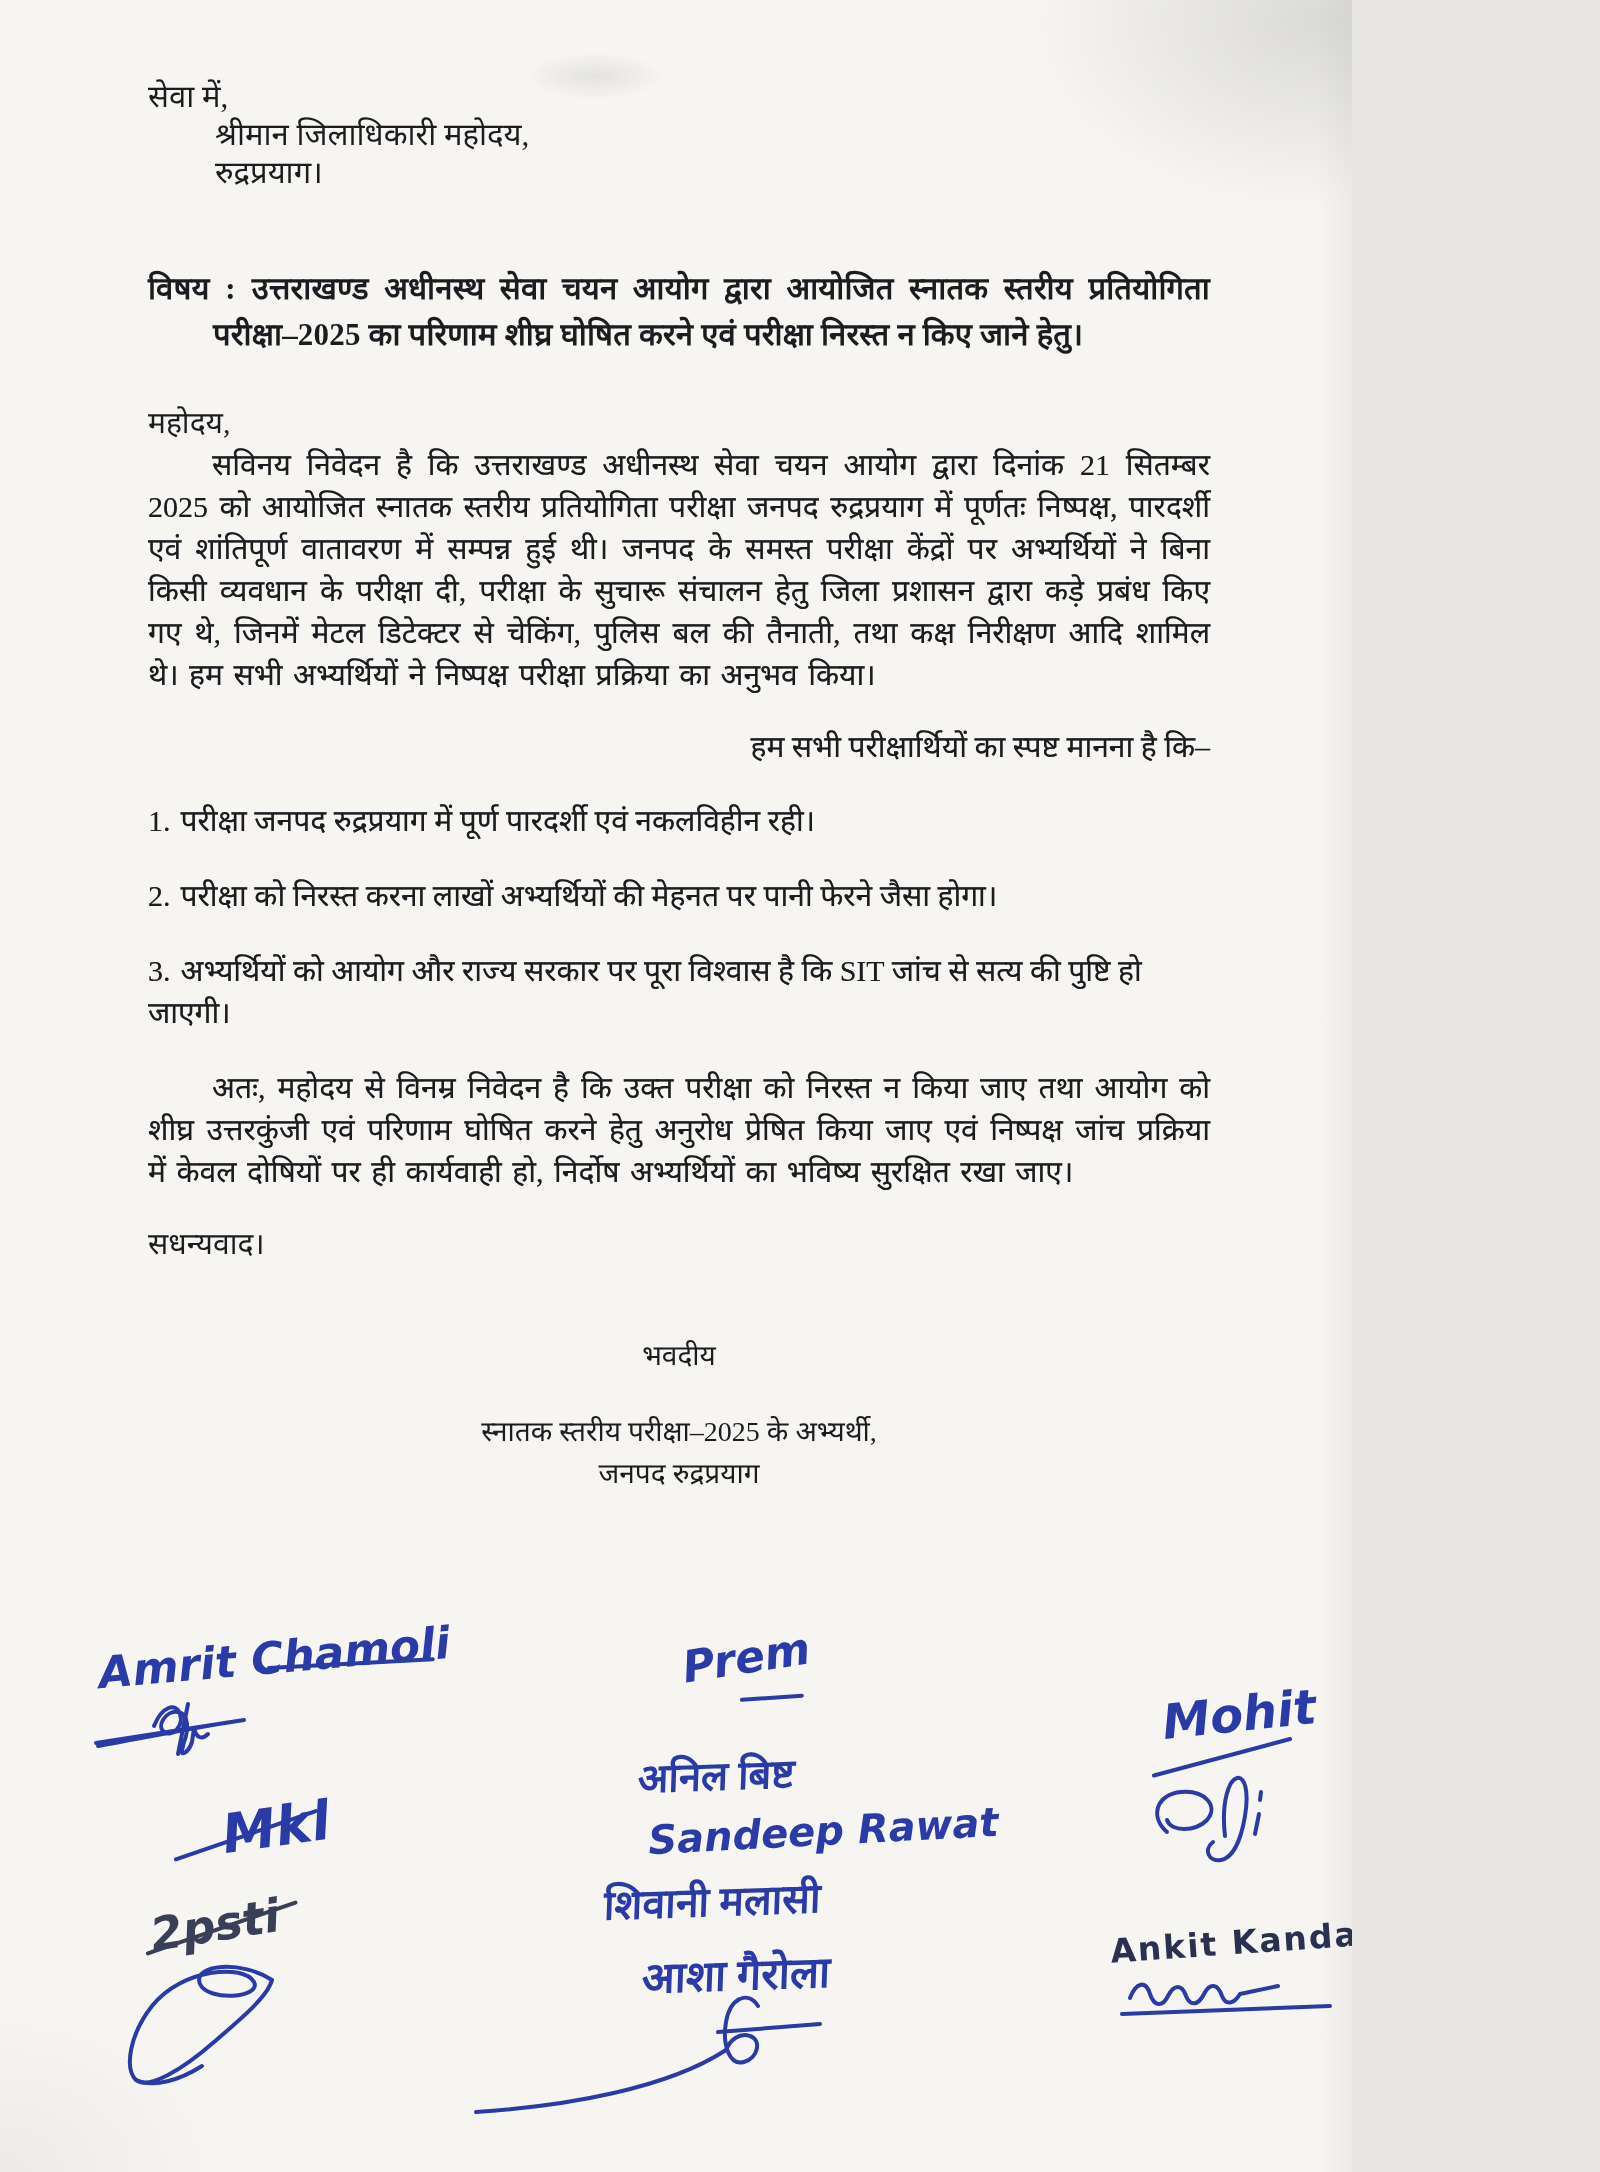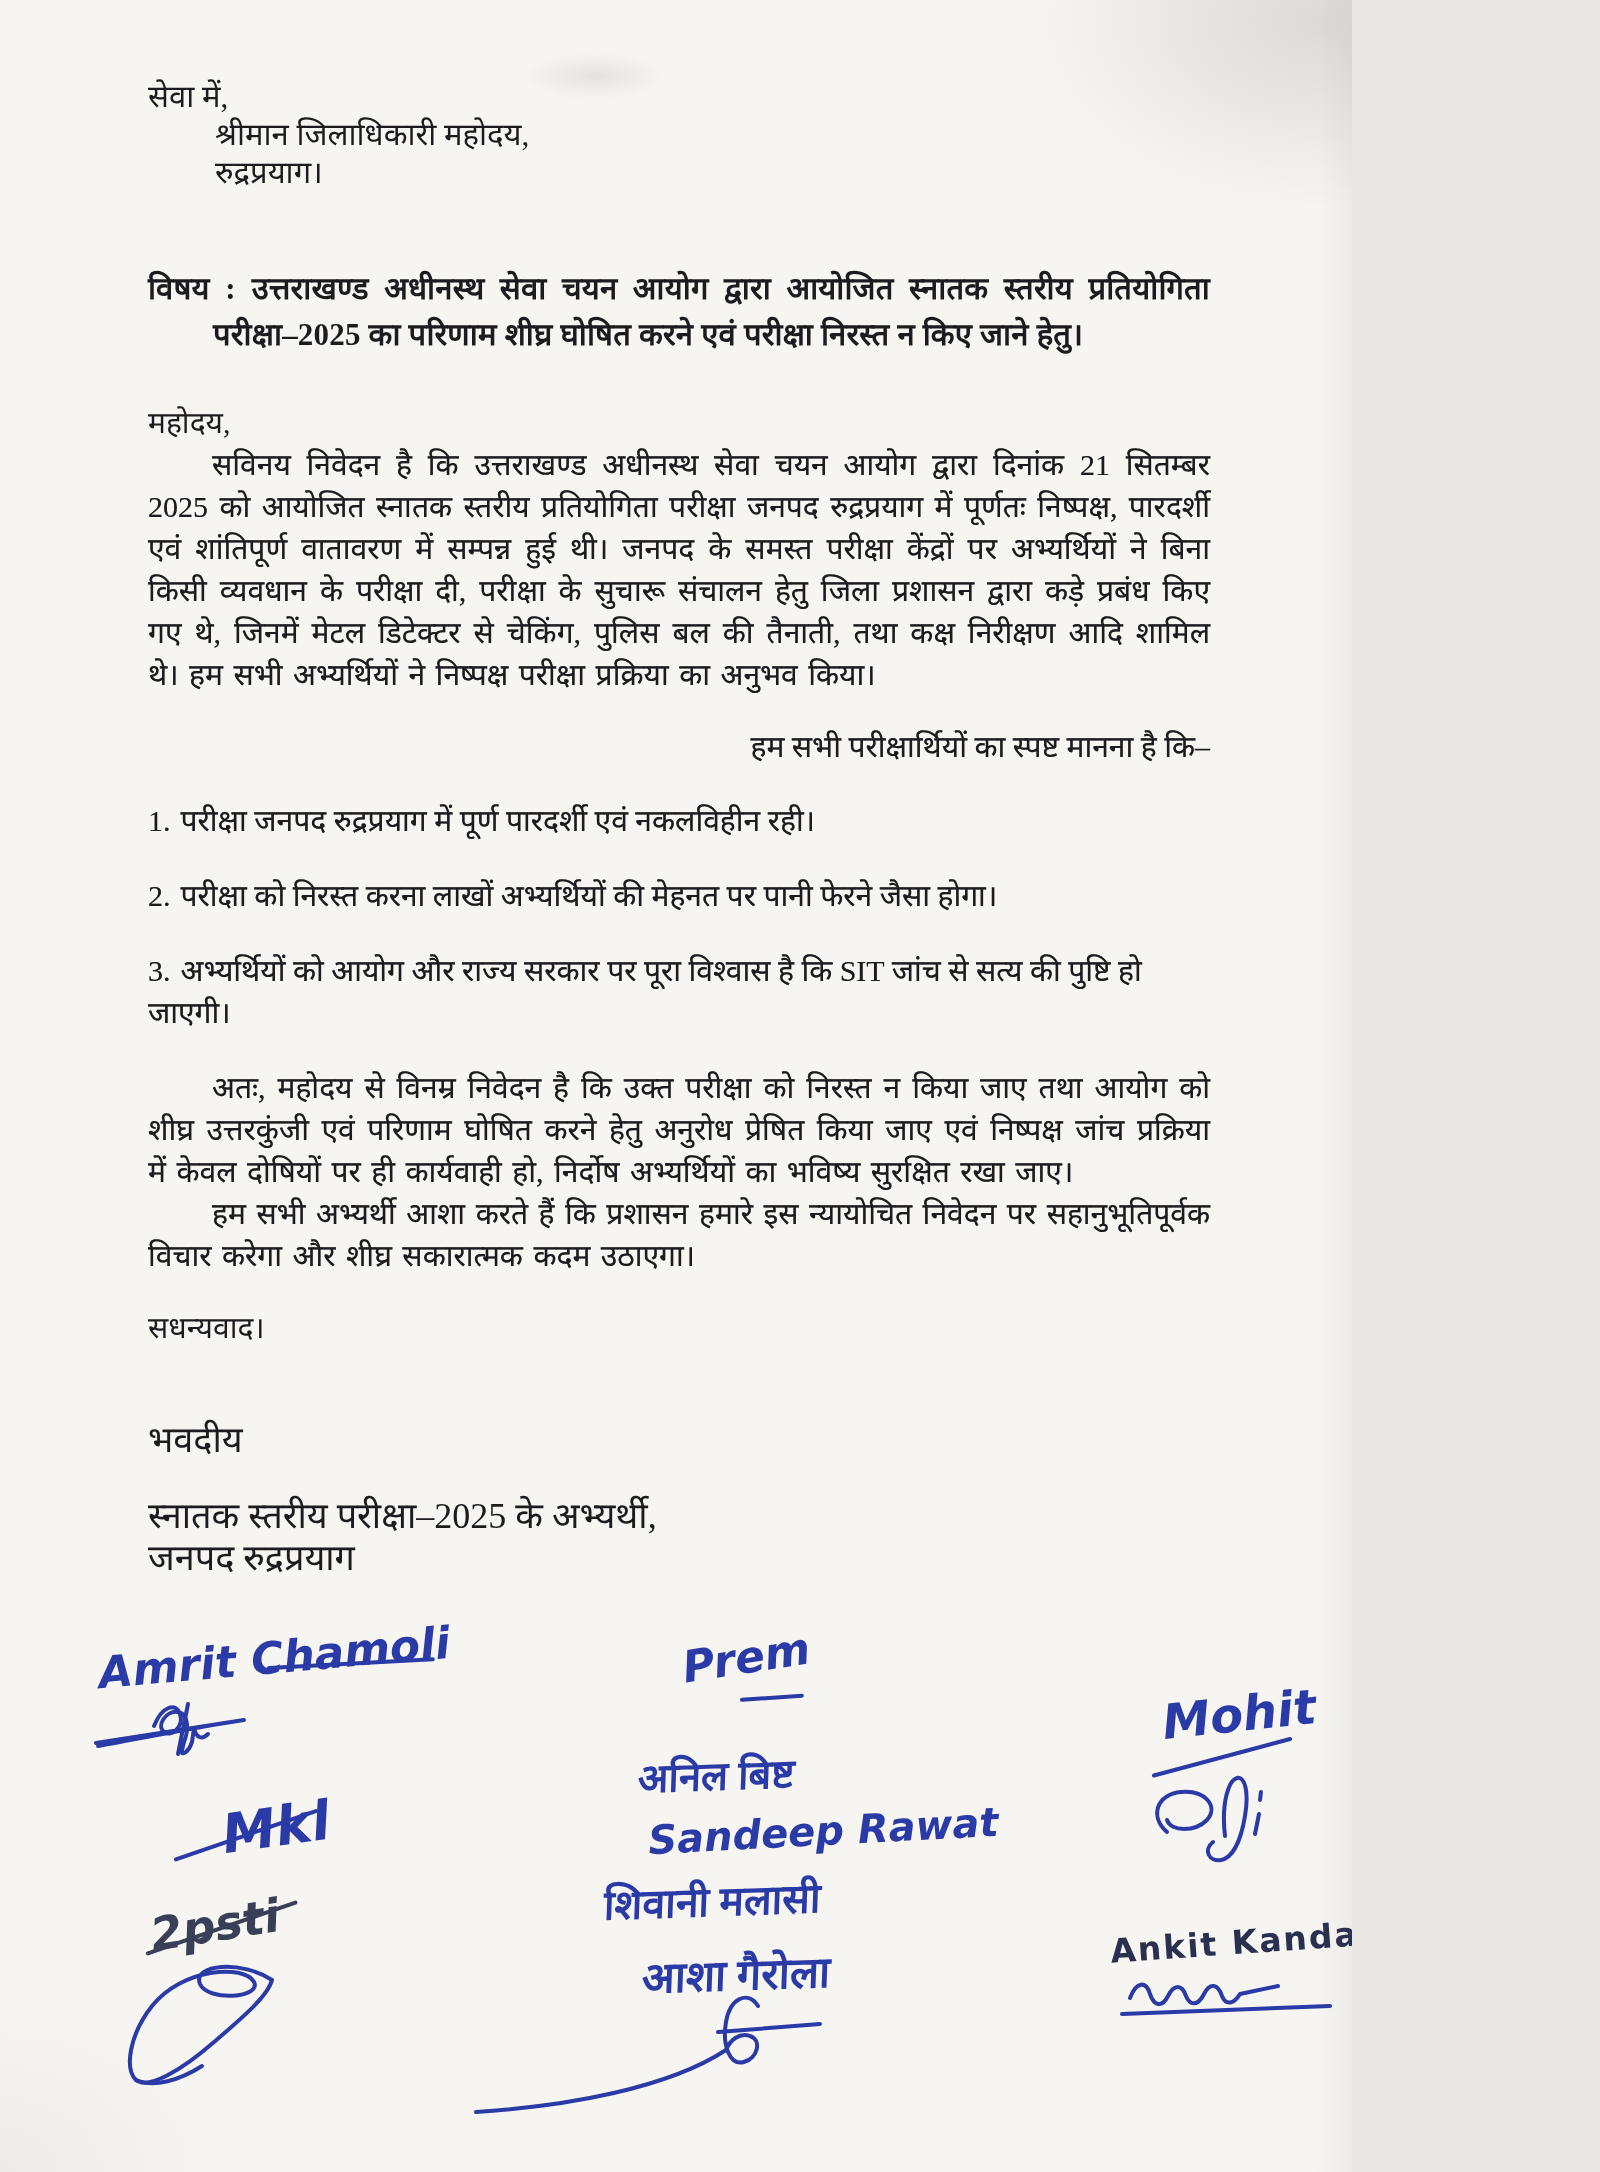--- a/index.html
+++ b/index.html
@@ -51,21 +51,21 @@
     text-shadow:0 0 0.5px rgba(20,20,25,0.55);
   }
   .claims{margin:30px 0 0 0;font-size:30px;line-height:42px;text-shadow:0 0 0.5px rgba(20,20,25,0.55);text-align:right;}
   .points{margin-top:32px;}
   .point{font-size:30px;line-height:42px;margin-bottom:33px;text-shadow:0 0 0.5px rgba(20,20,25,0.55);}
   .point .pnum{margin-right:10px;}
   .closing{margin-top:0px;}
   .closing-block{margin-top:33px;}
   .thanks{margin:30px 0 0 0;font-size:30px;line-height:42px;}
 
-  .signoff{margin-top:70px;text-align:left;font-size:36px;line-height:42px;}
+  .signoff{margin-top:70px;text-align:center;font-size:28px;line-height:42px;}
   .signoff .bhavdiya{margin-bottom:34px;}
 
   
   .sig{position:absolute;white-space:nowrap;pointer-events:none;}
   .sig-cursive{
     font-family:"DejaVu Sans",sans-serif;
     font-style:italic;font-weight:600;
     color:#2a3aa6;
   }
   .sig-dev{
@@ -131,21 +131,20 @@
     <div class="point">
       <span class="pnum">2.</span><span>परीक्षा को निरस्त करना लाखों अभ्यर्थियों की मेहनत पर पानी फेरने जैसा होगा।</span>
     </div>
     <div class="point">
       <span class="pnum">3.</span><span>अभ्यर्थियों को आयोग और राज्य सरकार पर पूरा विश्वास है कि SIT जांच से सत्य की पुष्टि हो जाएगी।</span>
     </div>
   </div>
 
   <div class="closing-block">
     <p class="para closing">अतः, महोदय से विनम्र निवेदन है कि उक्त परीक्षा को निरस्त न किया जाए तथा आयोग को शीघ्र उत्तरकुंजी एवं परिणाम घोषित करने हेतु अनुरोध प्रेषित किया जाए एवं निष्पक्ष जांच प्रक्रिया में केवल दोषियों पर ही कार्यवाही हो, निर्दोष अभ्यर्थियों का भविष्य सुरक्षित रखा जाए।</p>
-    <p class="para">हम सभी अभ्यर्थी आशा करते हैं कि प्रशासन हमारे इस न्यायोचित निवेदन पर सहानुभूतिपूर्वक विचार करेगा और शीघ्र सकारात्मक कदम उठाएगा।</p>
   </div>
 
   <p class="thanks">सधन्यवाद।</p>
 
   <div class="signoff">
     <div class="bhavdiya">भवदीय</div>
     <div>स्नातक स्तरीय परीक्षा–2025 के अभ्यर्थी,</div>
     <div>जनपद रुद्रप्रयाग</div>
   </div>
 

